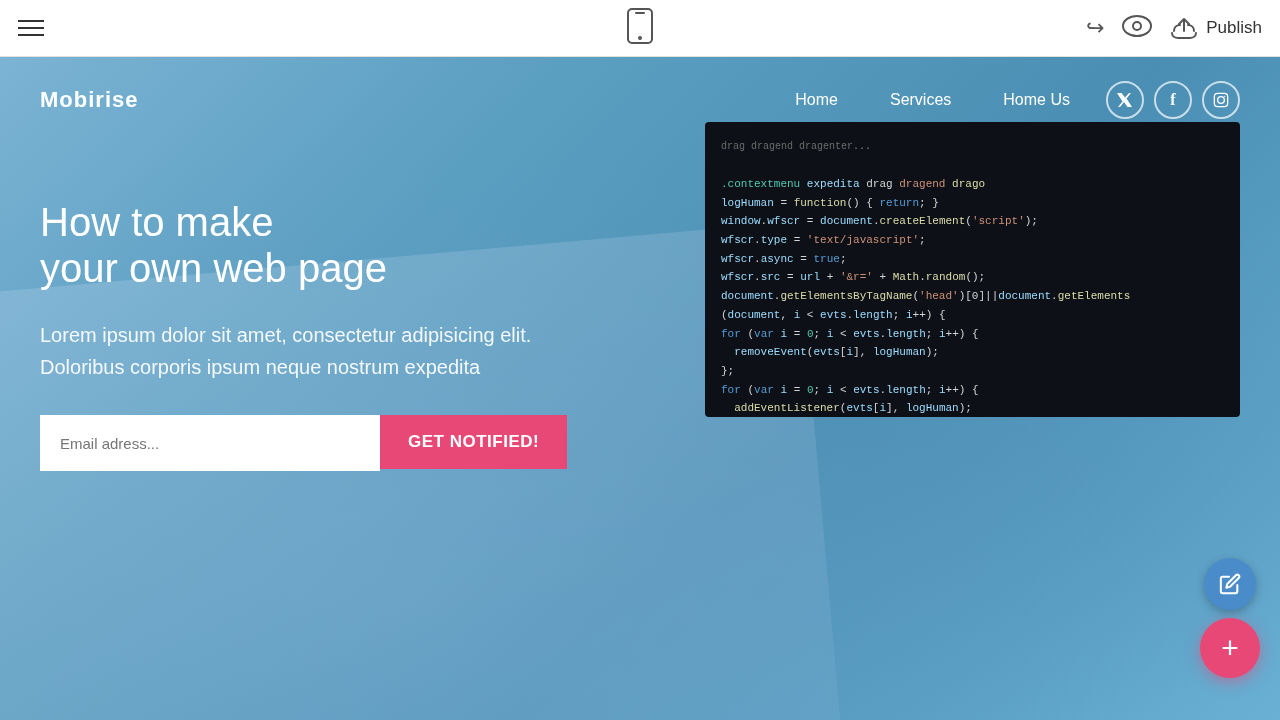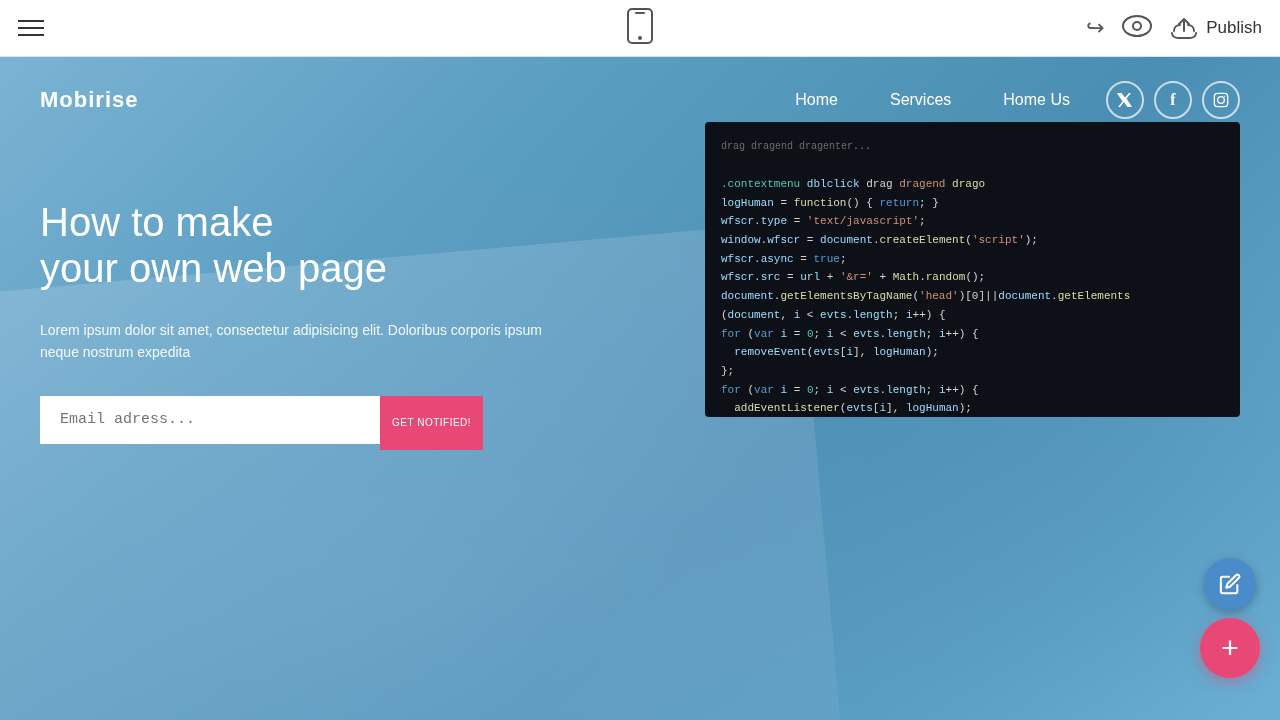--- a/index.html
+++ b/index.html
@@ -102,45 +102,44 @@
     }
     .hero-title {
       color: #fff;
       font-size: 40px;
       font-weight: 400;
       line-height: 1.15;
       margin-bottom: 28px;
     }
     .hero-desc {
       color: rgba(255,255,255,0.92);
-      font-size: 14px;
+      font-size: 20px;
       line-height: 1.6;
       margin-bottom: 32px;
       max-width: 540px;
     }
     .email-form { display: flex; gap: 0; }
     .email-input {
       padding: 0 20px;
-      height: 48px;
+      height: 56px;
       width: 340px;
       border: none;
       font-size: 15px;
       color: #999;
       outline: none;
       background: #fff;
-      font-family: Liberation Mono, monospace;
     }
     .notify-btn {
       height: 54px;
-      padding: 0 12px;
+      padding: 0 28px;
       background: #e84875;
       color: #fff;
       border: none;
-      font-size: 10px;
-      font-weight: 400;
+      font-size: 17px;
+      font-weight: 700;
       cursor: pointer;
       letter-spacing: 0.5px;
     }
 
     
     .code-image {
       position: absolute;
       top: 65px;
       right: 40px;
       width: 535px;
@@ -279,24 +278,24 @@
     <p class="hero-desc">Lorem ipsum dolor sit amet, consectetur adipisicing elit. Doloribus corporis ipsum neque nostrum expedita</p>
     <div class="email-form">
       <input type="email" class="email-input" placeholder="Email adress..." style="">
       <button class="notify-btn">GET NOTIFIED!</button>
     </div>
   </div>
 
   <div class="code-image">
     <div class="code-canvas">
       <div style="color:#6a6a6a; font-size:10px; margin-bottom:20px;">drag dragend dragenter<span style="color:#888;">...</span></div>
-      <div><span class="c-green">.contextmenu</span> <span class="c-cyan">dblclick</span> <span class="c-white">drag</span> <span class="c-orange">dragend</span> <span class="c-yellow">drago</span></div>
+      <div><span class="c-green">.contextmenu</span> <span class="c-cyan">expedita</span> <span class="c-white">drag</span> <span class="c-orange">dragend</span> <span class="c-yellow">drago</span></div>
       <div><span class="c-cyan">logHuman</span> <span class="c-white">=</span> <span class="c-yellow">function</span><span class="c-white">() {</span> <span class="c-blue">return</span><span class="c-white">; }</span></div>
+      <div><span class="c-cyan">window</span><span class="c-white">.</span><span class="c-cyan">wfscr</span> <span class="c-white">=</span> <span class="c-cyan">document</span><span class="c-white">.</span><span class="c-yellow">createElement</span><span class="c-white">(</span><span class="c-orange">'script'</span><span class="c-white">);</span></div>
       <div><span class="c-cyan">wfscr</span><span class="c-white">.</span><span class="c-cyan">type</span> <span class="c-white">=</span> <span class="c-orange">'text/javascript'</span><span class="c-white">;</span></div>
-      <div><span class="c-cyan">window</span><span class="c-white">.</span><span class="c-cyan">wfscr</span> <span class="c-white">=</span> <span class="c-cyan">document</span><span class="c-white">.</span><span class="c-yellow">createElement</span><span class="c-white">(</span><span class="c-orange">'script'</span><span class="c-white">);</span></div>
       <div><span class="c-cyan">wfscr</span><span class="c-white">.</span><span class="c-cyan">async</span> <span class="c-white">=</span> <span class="c-blue">true</span><span class="c-white">;</span></div>
       <div><span class="c-cyan">wfscr</span><span class="c-white">.</span><span class="c-cyan">src</span> <span class="c-white">=</span> <span class="c-cyan">url</span> <span class="c-white">+</span> <span class="c-orange">'&amp;r='</span> <span class="c-white">+</span> <span class="c-yellow">Math</span><span class="c-white">.</span><span class="c-yellow">random</span><span class="c-white">();</span></div>
       <div><span class="c-cyan">document</span><span class="c-white">.</span><span class="c-yellow">getElementsByTagName</span><span class="c-white">(</span><span class="c-orange">'head'</span><span class="c-white">)[0]||</span><span class="c-cyan">document</span><span class="c-white">.</span><span class="c-yellow">getElements</span></div>
       <div><span class="c-white">(</span><span class="c-cyan">document</span><span class="c-white">,</span> <span class="c-cyan">i</span> <span class="c-white">&lt;</span> <span class="c-cyan">evts</span><span class="c-white">.</span><span class="c-cyan">length</span><span class="c-white">;</span> <span class="c-cyan">i</span><span class="c-white">++) {</span></div>
       <div><span class="c-blue">for</span> <span class="c-white">(</span><span class="c-blue">var</span> <span class="c-cyan">i</span> <span class="c-white">=</span> <span class="c-green">0</span><span class="c-white">;</span> <span class="c-cyan">i</span> <span class="c-white">&lt;</span> <span class="c-cyan">evts</span><span class="c-white">.</span><span class="c-cyan">length</span><span class="c-white">;</span> <span class="c-cyan">i</span><span class="c-white">++) {</span></div>
       <div>&nbsp;&nbsp;<span class="c-cyan">removeEvent</span><span class="c-white">(</span><span class="c-cyan">evts</span><span class="c-white">[</span><span class="c-cyan">i</span><span class="c-white">],</span> <span class="c-cyan">logHuman</span><span class="c-white">);</span></div>
       <div><span class="c-white">};</span></div>
       <div><span class="c-blue">for</span> <span class="c-white">(</span><span class="c-blue">var</span> <span class="c-cyan">i</span> <span class="c-white">=</span> <span class="c-green">0</span><span class="c-white">;</span> <span class="c-cyan">i</span> <span class="c-white">&lt;</span> <span class="c-cyan">evts</span><span class="c-white">.</span><span class="c-cyan">length</span><span class="c-white">;</span> <span class="c-cyan">i</span><span class="c-white">++) {</span></div>
       <div>&nbsp;&nbsp;<span class="c-yellow">addEventListener</span><span class="c-white">(</span><span class="c-cyan">evts</span><span class="c-white">[</span><span class="c-cyan">i</span><span class="c-white">],</span> <span class="c-cyan">logHuman</span><span class="c-white">);</span></div>
 

